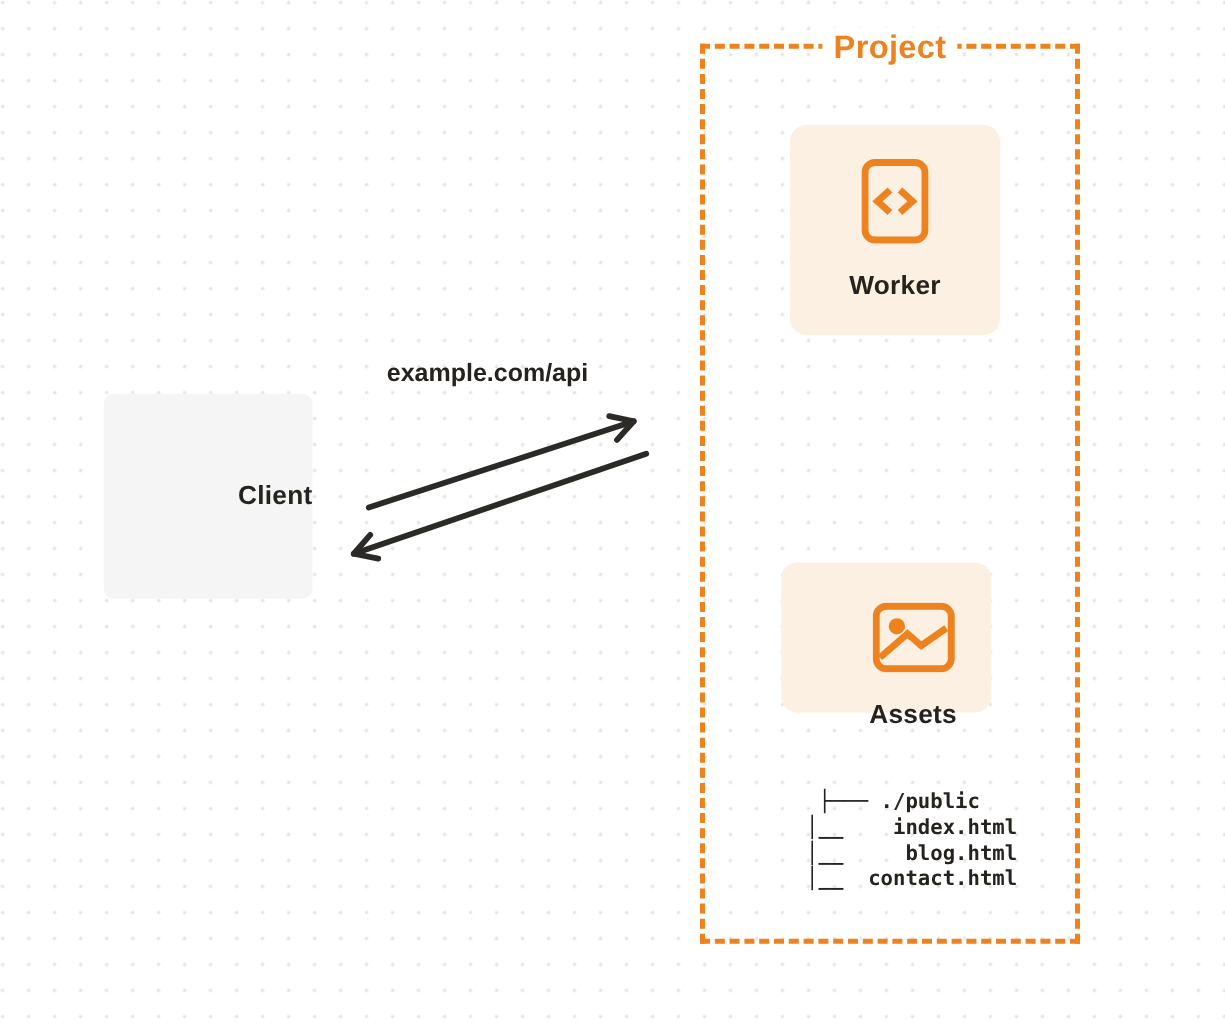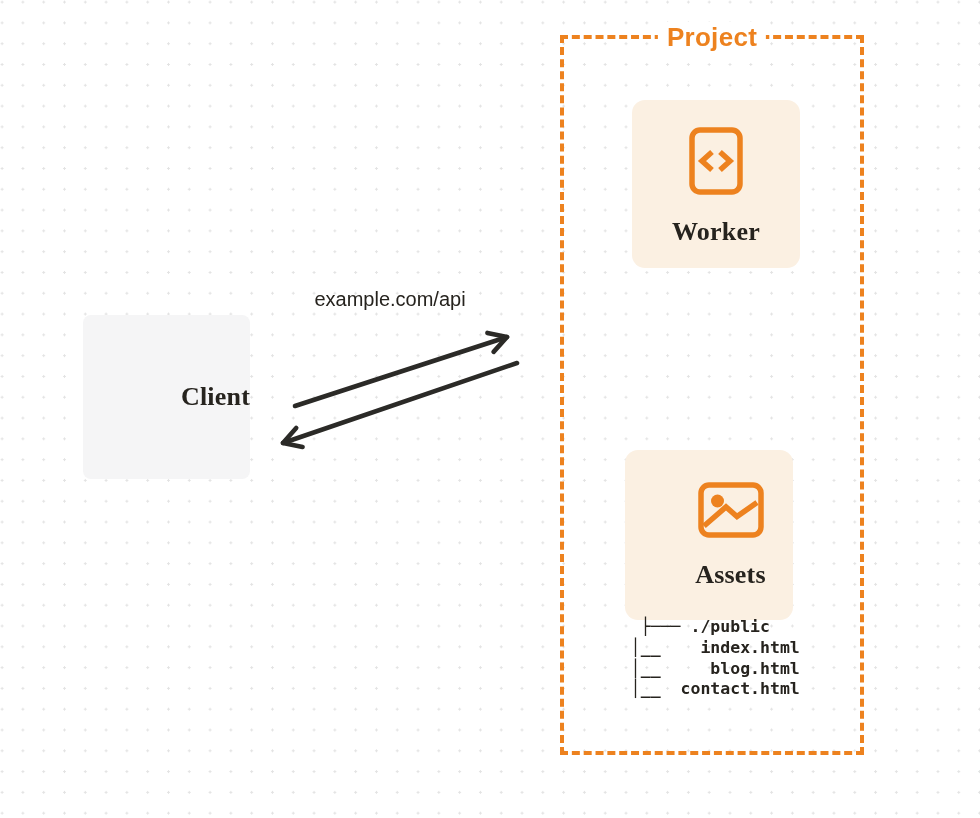--- a/index.html
+++ b/index.html
@@ -18,46 +18,46 @@
     background-position:12.5px 12.5px;
     font-family:"Liberation Sans",sans-serif;
     color:var(--ink);
   }
   .arrows{position:absolute;left:0;top:0;pointer-events:none;}
   .client-card{
     position:absolute;left:83px;top:315px;width:167px;height:164px;
     background:var(--client_gray);border-radius:8px;
     display:flex;align-items:center;justify-content:flex-end;
   }
-  .node-label{font-size:26px;font-weight:700;letter-spacing:.2px;color:var(--ink);font-family:Liberation Serif, serif;}
+  .node-label{font-size:21px;font-weight:700;letter-spacing:.2px;color:var(--ink);}
   .request-label{
     position:absolute;left:390px;top:288px;transform:translateX(-50%);
-    font-size:20px;font-weight:400;white-space:nowrap;color:var(--ink);text-align:right;
+    font-size:20px;font-weight:700;white-space:nowrap;color:var(--ink);text-align:right;
   }
   .project-box{
     position:absolute;left:560px;top:35px;width:304px;height:720px;
     box-sizing:border-box;border:4px dashed var(--accent);text-align:center;
   }
   .project-label{
     position:absolute;left:50%;top:-17px;transform:translateX(-50%);
     background:#ffffff;padding:0 9px;
     font-size:26px;font-weight:700;letter-spacing:.3px;color:var(--accent);
     line-height:30px;white-space:nowrap;
   }
   .card{
     position:absolute;box-sizing:border-box;border-radius:13px;
     background:var(--card_cream);
     display:flex;flex-direction:column;align-items:center;
     gap:22px;
   }
   .card.worker{left:68px;top:61px;width:168px;height:168px;padding-top:27px;}
-  .card.assets{left:61px;top:411px;width:168px;height:170px;padding-top:32px;padding-left:43px;}
+  .card.assets{left:61px;top:411px;width:168px;height:120px;padding-top:32px;padding-left:43px;}
   .card svg{display:block;flex:none;}
   .file-tree{
-    position:absolute;left:47px;top:578px;margin:0;
+    position:absolute;left:47px;top:578px;margin:14px;
     font-family:"DejaVu Sans Mono",monospace;
     font-size:16.5px;line-height:20.8px;font-weight:700;
     color:var(--ink);white-space:pre;
   }
 </style>
 </head>
 <body>
 
 <div class="canvas">
 

